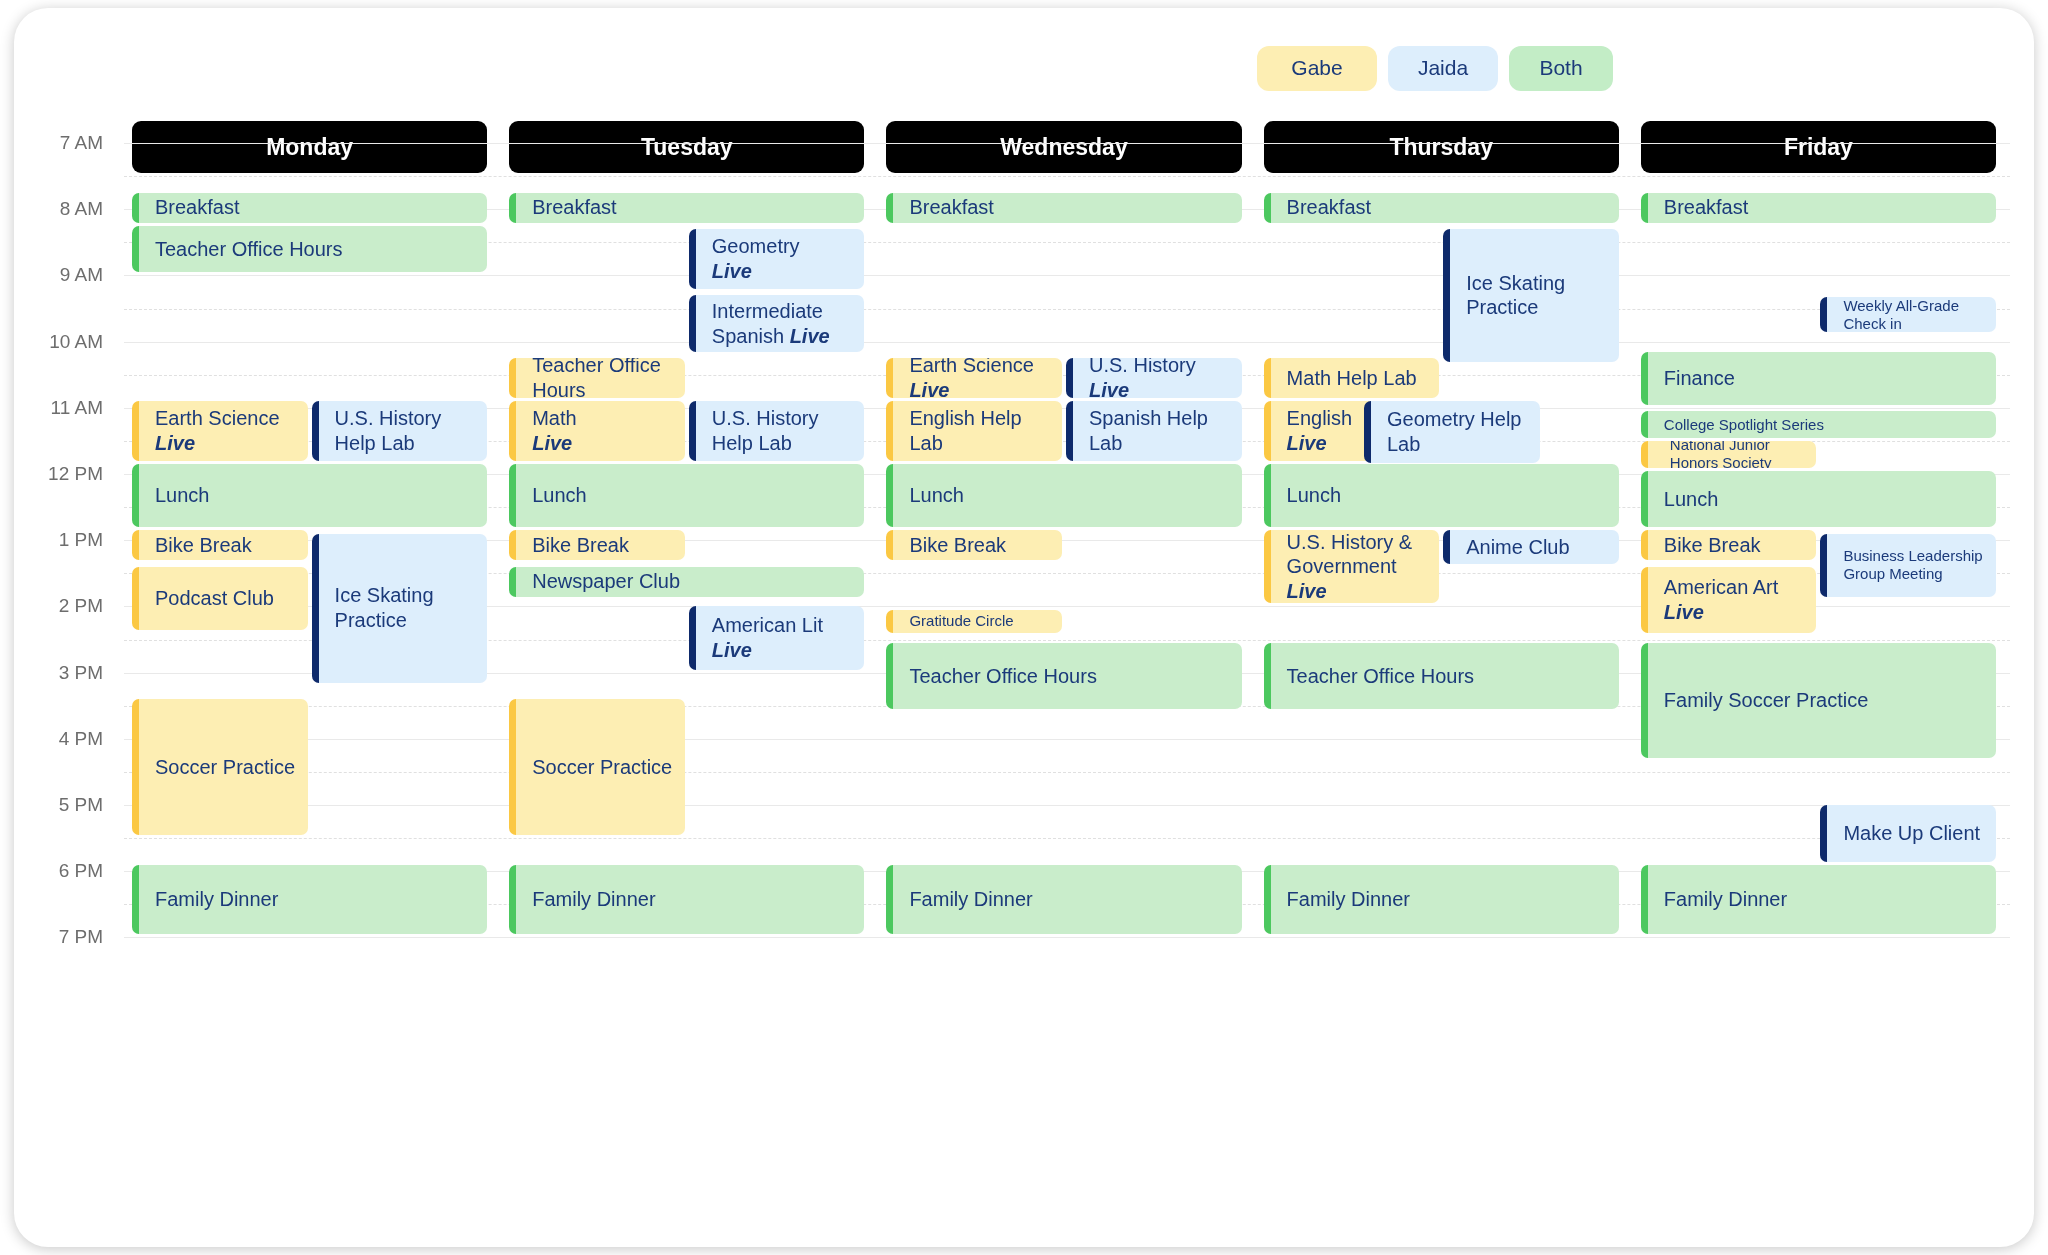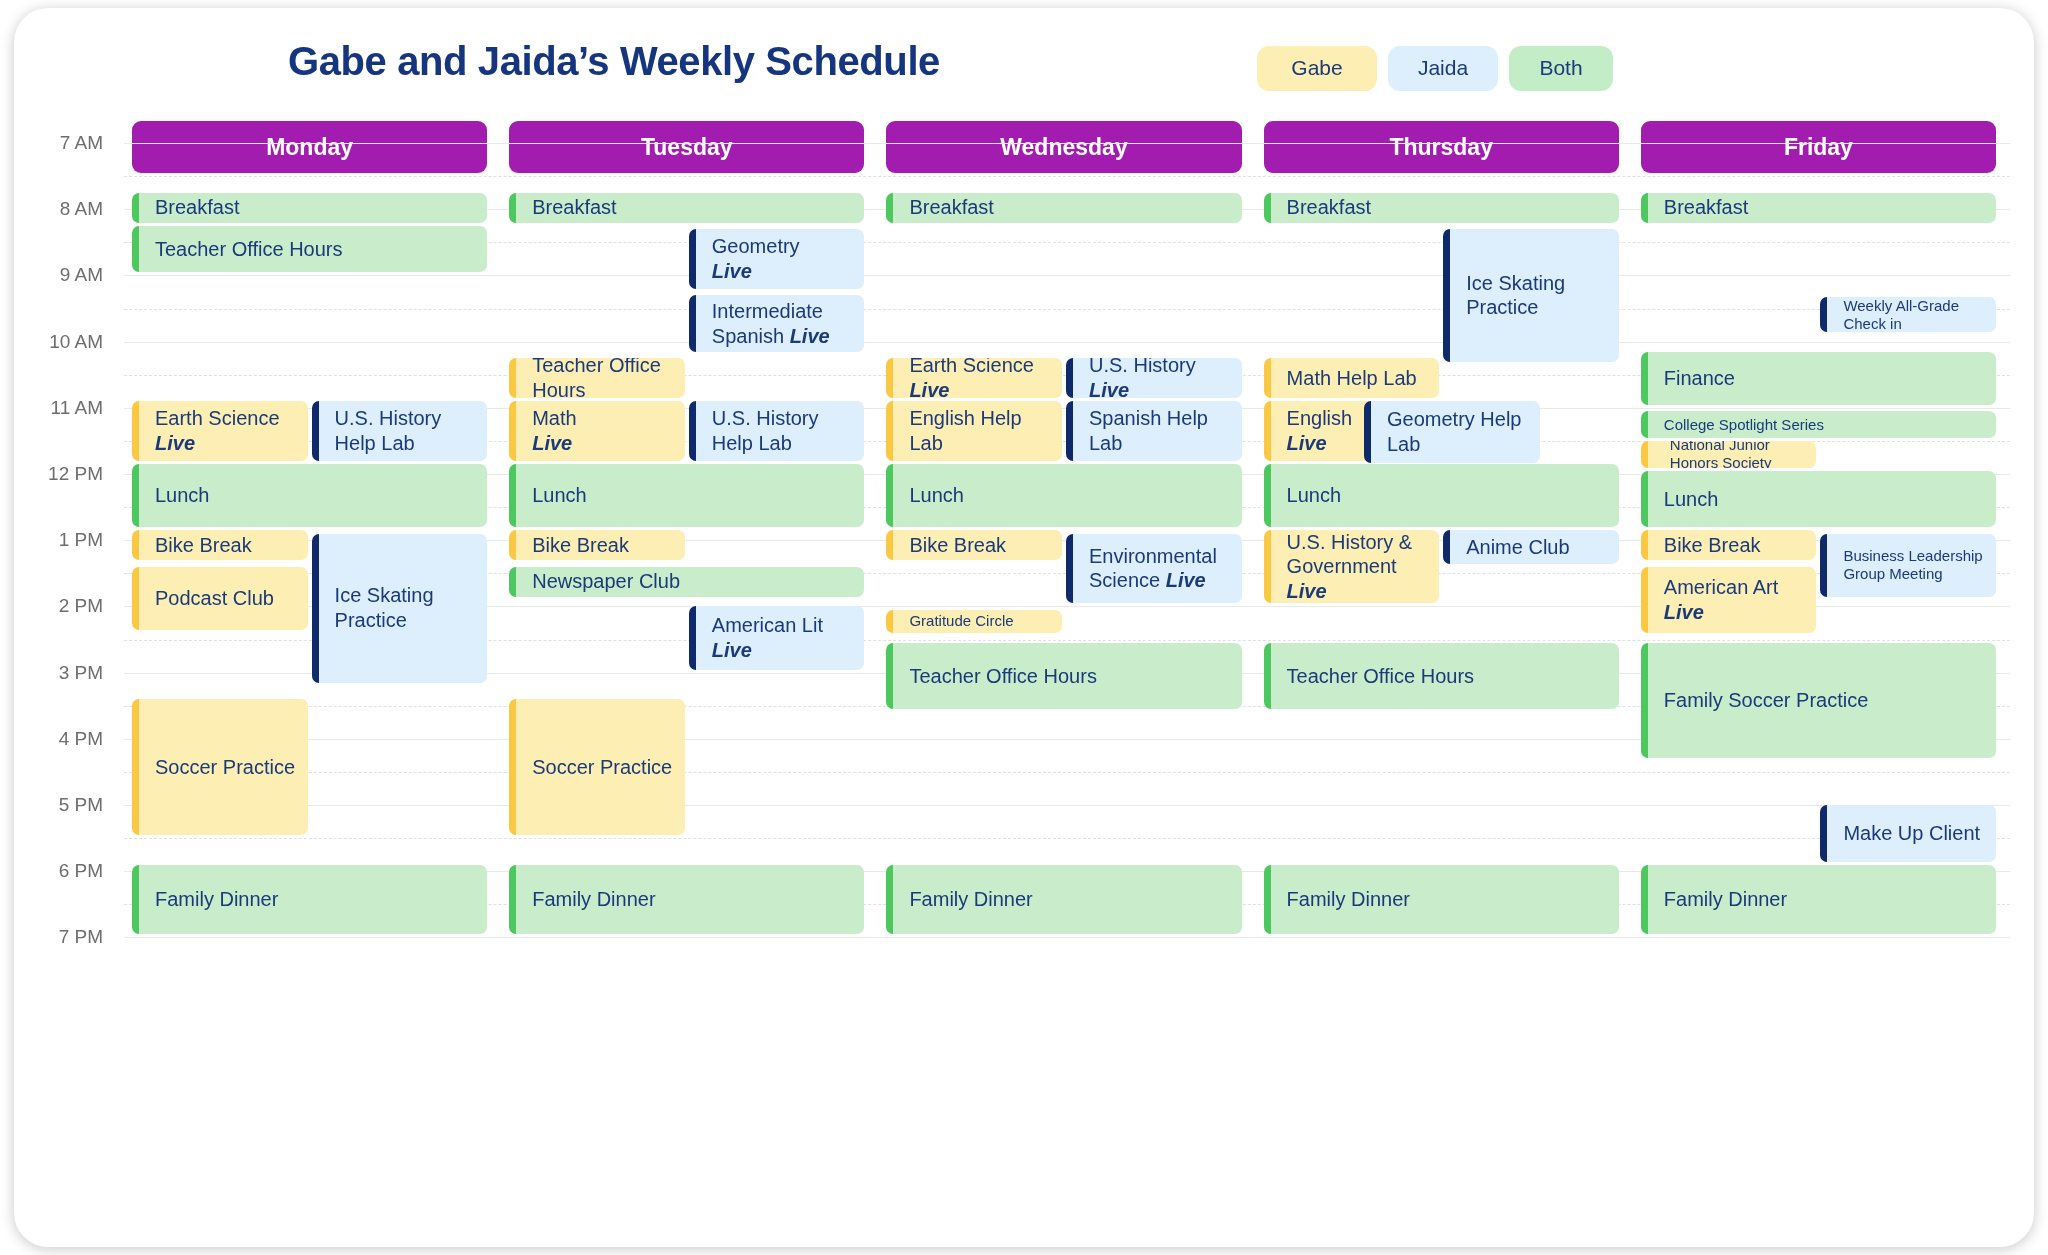--- a/index.html
+++ b/index.html
@@ -56,21 +56,21 @@
   }
   .pill-gabe  { background: #fdeeb3; }
   .pill-jaida { background: #ddeefc; width: 110px; }
   .pill-both  { background: #c3edc6; width: 104px; }
 
   
   .dayhead {
     position: absolute;
     top: 113px;
     height: 52px;
-    background: #a21caf;
+    background: #000000;
     border-radius: 9px;
     color: #ffffff;
     font-size: 23px;
     font-weight: bold;
     display: flex;
     align-items: center;
     justify-content: center;
   }
 
   
@@ -125,21 +125,20 @@
   .ev.gabe  { background: #fdeeb3; border-left: 7px solid #fbc843; }
   .ev.jaida { background: #ddeefc; border-left: 7px solid #0e2a6b; }
   .ev.both  { background: #c9edcb; border-left: 7px solid #4cc85f; }
 </style>
 </head>
 <body>
 
 <div id="page">
   <div class="card">
 
-    <div class="title">Gabe and Jaida’s Weekly Schedule</div>
 
     <div class="legend">
       <div class="legend-pill pill-gabe">Gabe</div>
       <div class="legend-pill pill-jaida">Jaida</div>
       <div class="legend-pill pill-both">Both</div>
     </div>
 
     <div id="dayheads">
         <div class="dayhead" style="left: 118px; width: 355.2px;">Monday</div>
         <div class="dayhead" style="left: 495.2px; width: 355.2px;">Tuesday</div>
@@ -267,23 +266,20 @@
         </div>
         <div class="ev jaida" style="left: 942px; width: 175.6px; top: 223.18px; height: 59.89px;">
           <div class="txt">Spanish Help Lab</div>
         </div>
         <div class="ev both" style="left: 762.4px; width: 355.2px; top: 286.07px; height: 63.2px;">
           <div class="txt">Lunch</div>
         </div>
         <div class="ev gabe" style="left: 762.4px; width: 175.6px; top: 352.27px; height: 30.1px;">
           <div class="txt">Bike Break</div>
         </div>
-        <div class="ev jaida" style="left: 942px; width: 175.6px; top: 355.58px; height: 69.82px;">
-          <div class="txt">Environmental Science <span class="lv">Live</span></div>
-        </div>
         <div class="ev gabe small" style="left: 762.4px; width: 175.6px; top: 431.71px; height: 23.48px;">
           <div class="txt">Gratitude Circle</div>
         </div>
         <div class="ev both" style="left: 762.4px; width: 355.2px; top: 464.81px; height: 66.51px;">
           <div class="txt">Teacher Office Hours</div>
         </div>
         <div class="ev both" style="left: 762.4px; width: 355.2px; top: 686.58px; height: 69.82px;">
           <div class="txt">Family Dinner</div>
         </div>
         <div class="ev both" style="left: 1139.6px; width: 355.2px; top: 14.65px; height: 30.1px;">

